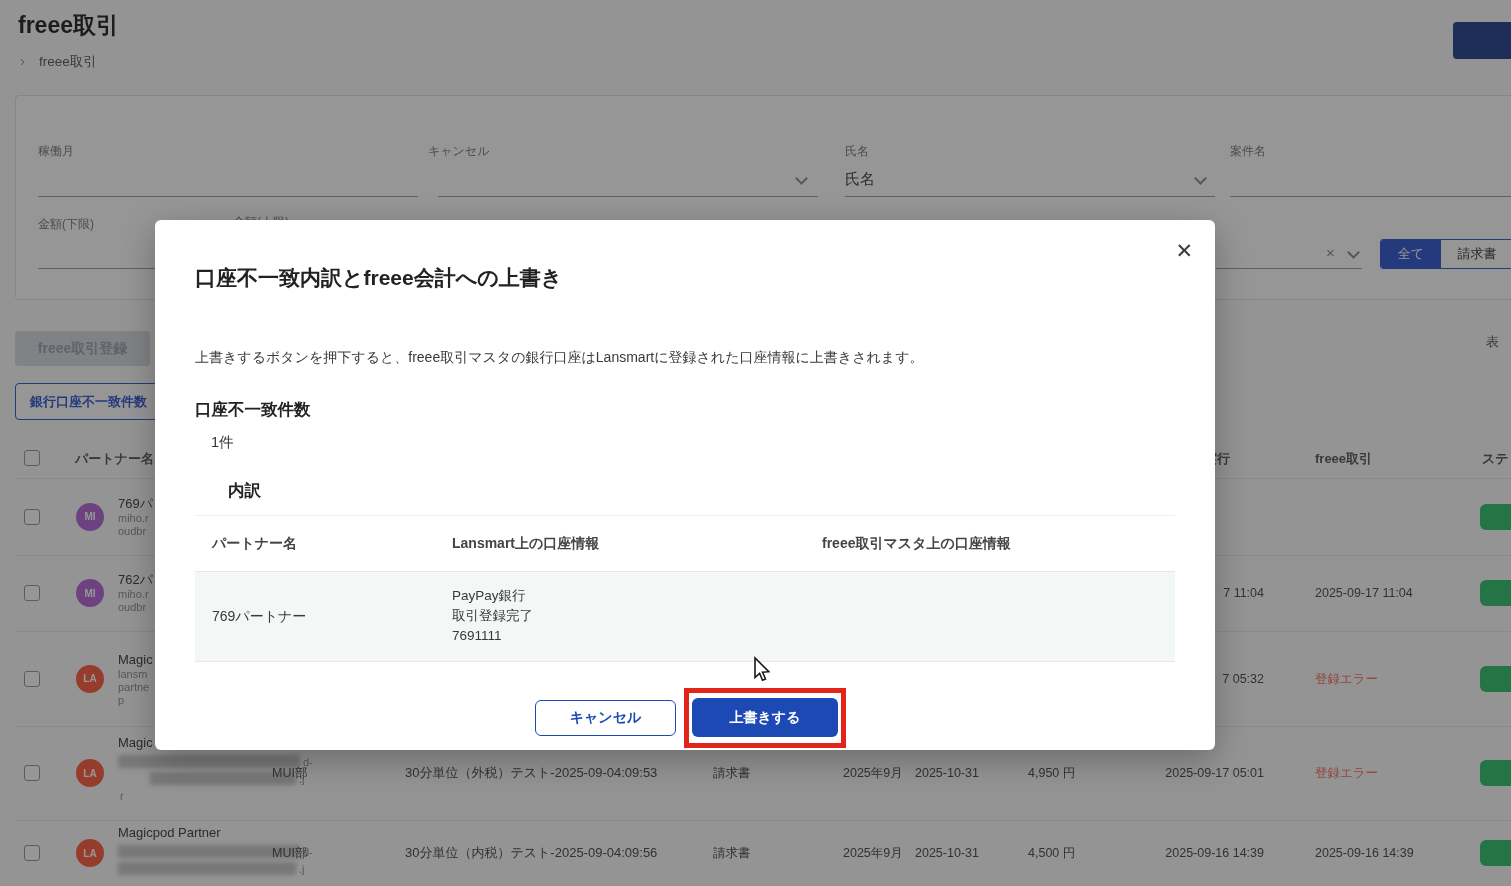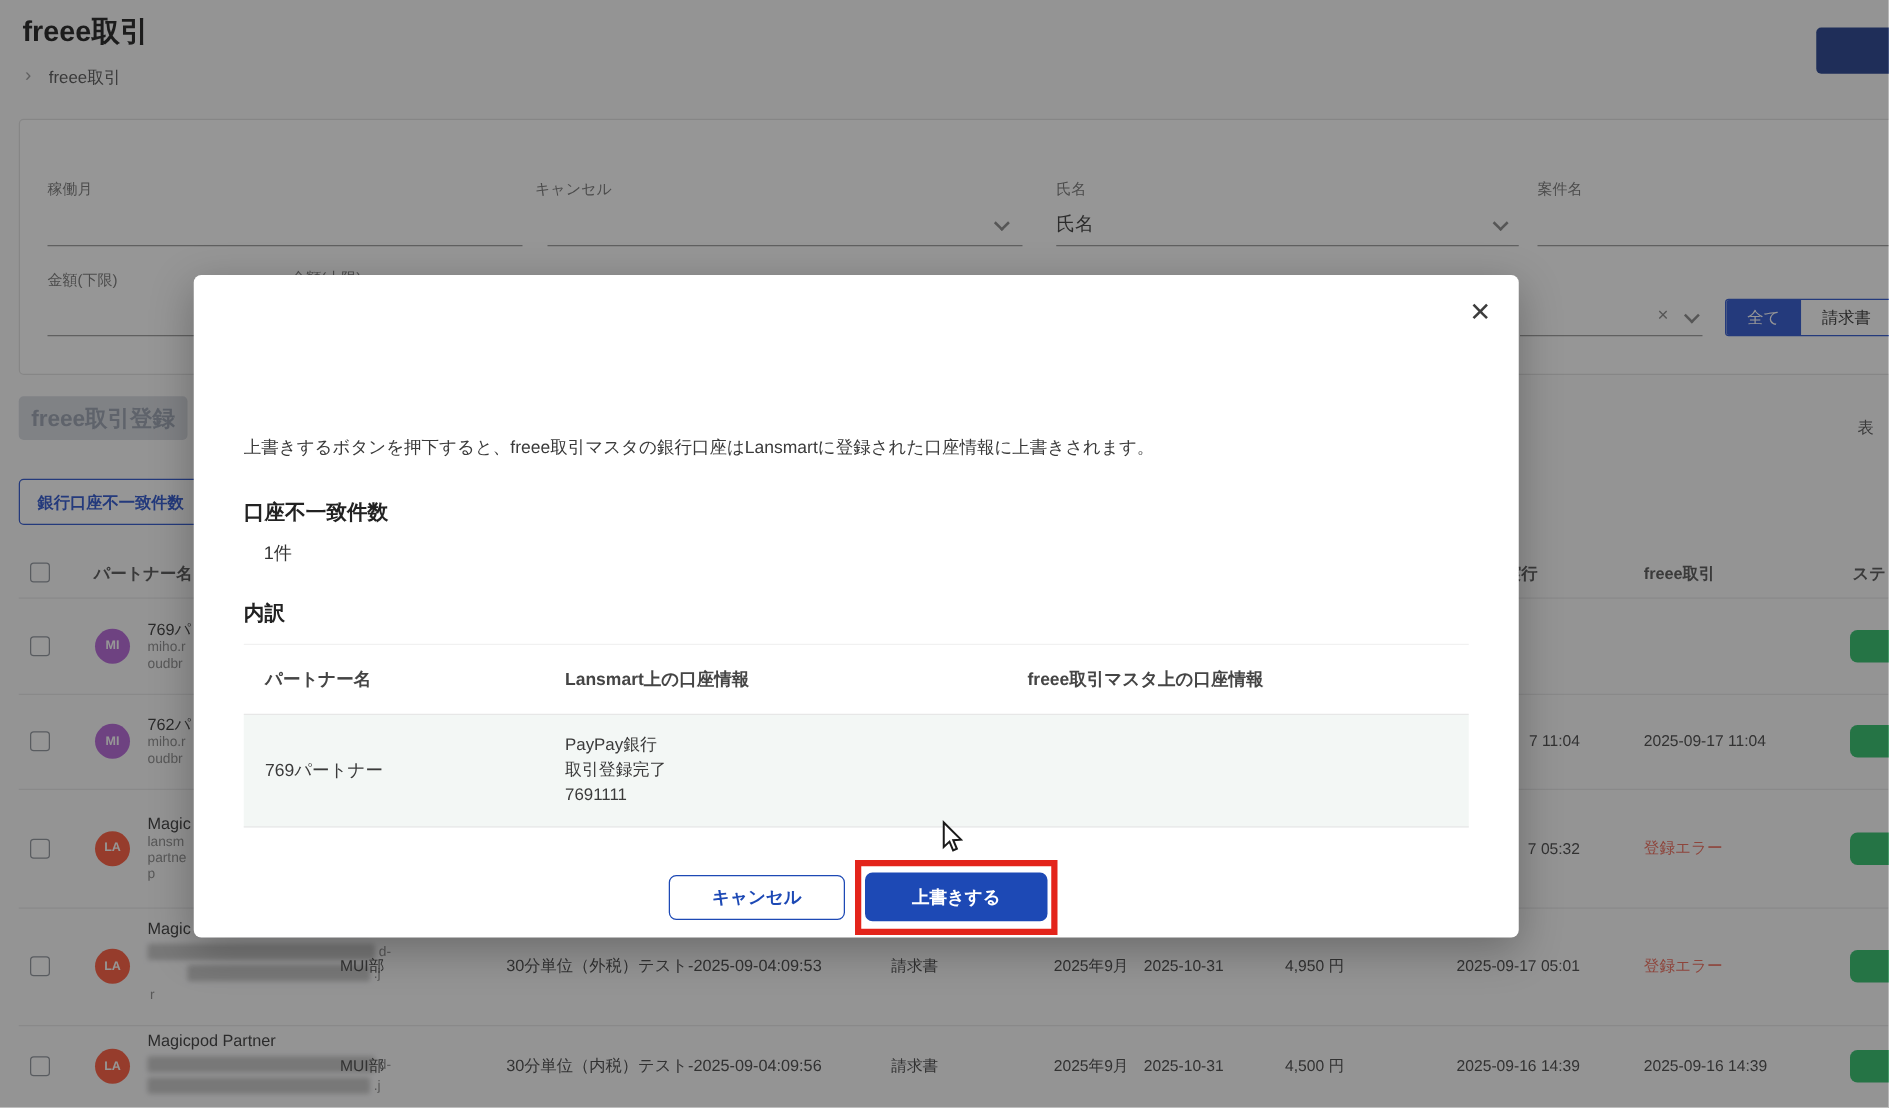--- a/index.html
+++ b/index.html
@@ -18,21 +18,21 @@
   .underline { border-bottom:1px solid #9b9b9b; height:1px; }
   .sel-value { font-size:15px; color:#3c3c3c; }
   .chev { width:9px; height:9px; border-right:2px solid #8a8a8a; border-bottom:2px solid #8a8a8a; transform:rotate(45deg); }
   .clear-x { font-size:15px; color:#8a8a8a; }
   .clip-sliver { height:7px; overflow:hidden; font-size:12px; color:#777; }
 
   .toggle { left:1380px; top:239px; height:30px; display:flex; border:1px solid #2d55cf; border-radius:3px; overflow:hidden; }
   .toggle .t-all { width:60px; background:#2d55cf; color:#fff; font-size:13px; display:flex; align-items:center; justify-content:center; }
   .toggle .t-inv { width:72px; background:#fff; color:#333; font-size:13px; display:flex; align-items:center; justify-content:center; }
 
-  .btn-register { left:15px; top:317px; width:135px; height:35px; background:#d6dae0; color:#9aa2b0; font-size:18px; font-weight:bold; border:none; border-radius:4px; }
+  .btn-register { left:15px; top:331px; width:135px; height:35px; background:#d6dae0; color:#9aa2b0; font-size:14px; font-weight:bold; border:none; border-radius:4px; }
   .btn-mismatch { left:15px; top:383px; width:175px; height:37px; background:#fff; color:#2d55cf; font-size:13px; font-weight:bold; border:1.5px solid #2d55cf; border-radius:4px; text-align:left; padding-left:14px; }
   .display-frag { left:1486px; top:333px; font-size:13px; color:#555; }
   .btn-topright { left:1453px; top:22px; width:70px; height:37px; background:#24408f; border:none; border-radius:4px; }
 
   
   .tbl-head { left:0; top:440px; width:1511px; height:38px; }
   .th { font-size:13px; color:#555; font-weight:bold; position:absolute; top:10px; }
   .row { position:absolute; left:0; width:1511px; }
   .sep { position:absolute; left:15px; width:1496px; height:1px; background:#e7e7e7; }
   .cb { position:absolute; left:24px; top:50%; transform:translateY(-50%); width:16px; height:16px; border:1.6px solid #8f949c; border-radius:3px; background:rgba(255,255,255,.85); }
@@ -208,24 +208,25 @@
     <div class="cell c-exec">2025-09-16 14:39</div>
     <div class="cell c-reg registered">2025-09-16 14:39</div>
     <div class="badge"></div>
   </div>
 </div>
 
 <div class="dim"></div>
 
 <div class="modal">
   <button class="m-close">✕</button>
+  <div class="m-title">口座不一致内訳とfreee会計への上書き</div>
   <div class="m-desc2">上書きするボタンを押下すると、freee取引マスタの銀行口座はLansmartに登録された口座情報に上書きされます。</div>
   <div class="m-h2" style="top:179px;">口座不一致件数</div>
   <div class="m-count">1件</div>
-  <div class="m-h2" style="top:260px;">内訳</div>
+  <div class="m-h2" style="top:260px;margin-left:33px;">内訳</div>
 
   <div class="m-table">
     <div class="mt-head">
       <div class="mt-th" style="left:17px;">パートナー名</div>
       <div class="mt-th" style="left:257px;">Lansmart上の口座情報</div>
       <div class="mt-th" style="left:627px;">freee取引マスタ上の口座情報</div>
     </div>
     <div class="mt-row">
       <div class="mt-partner">769パートナー</div>
       <div class="mt-bank">

